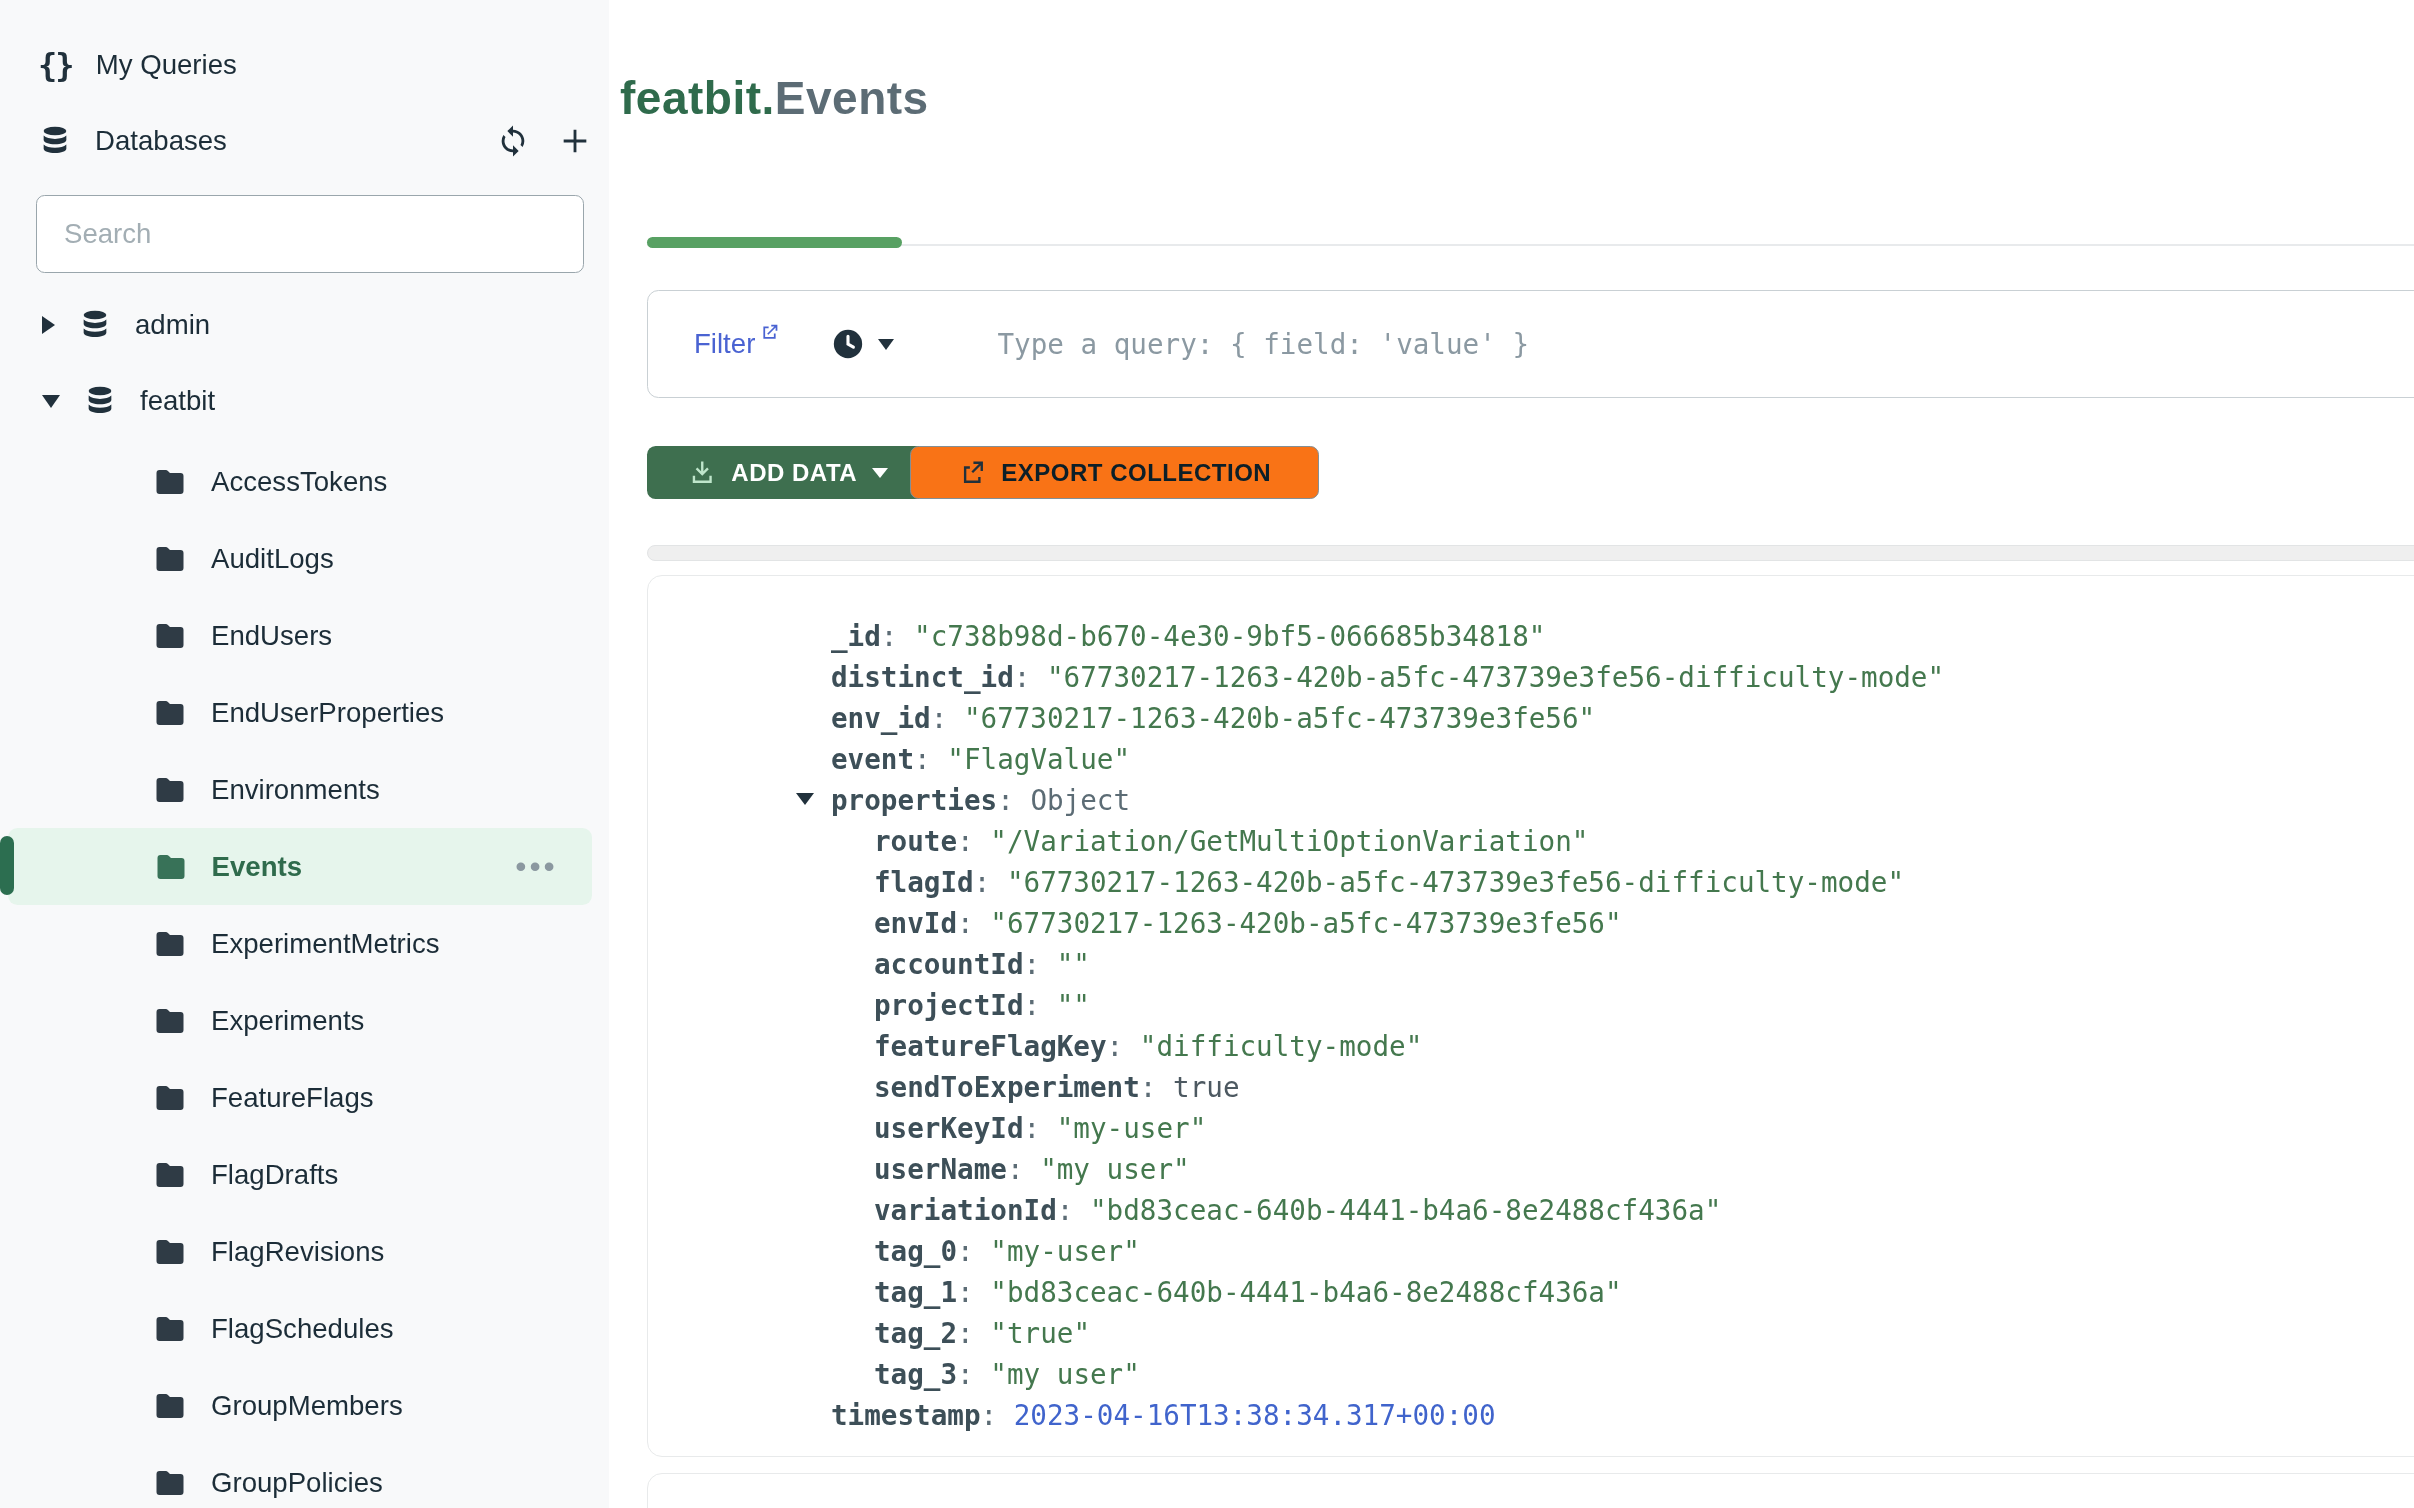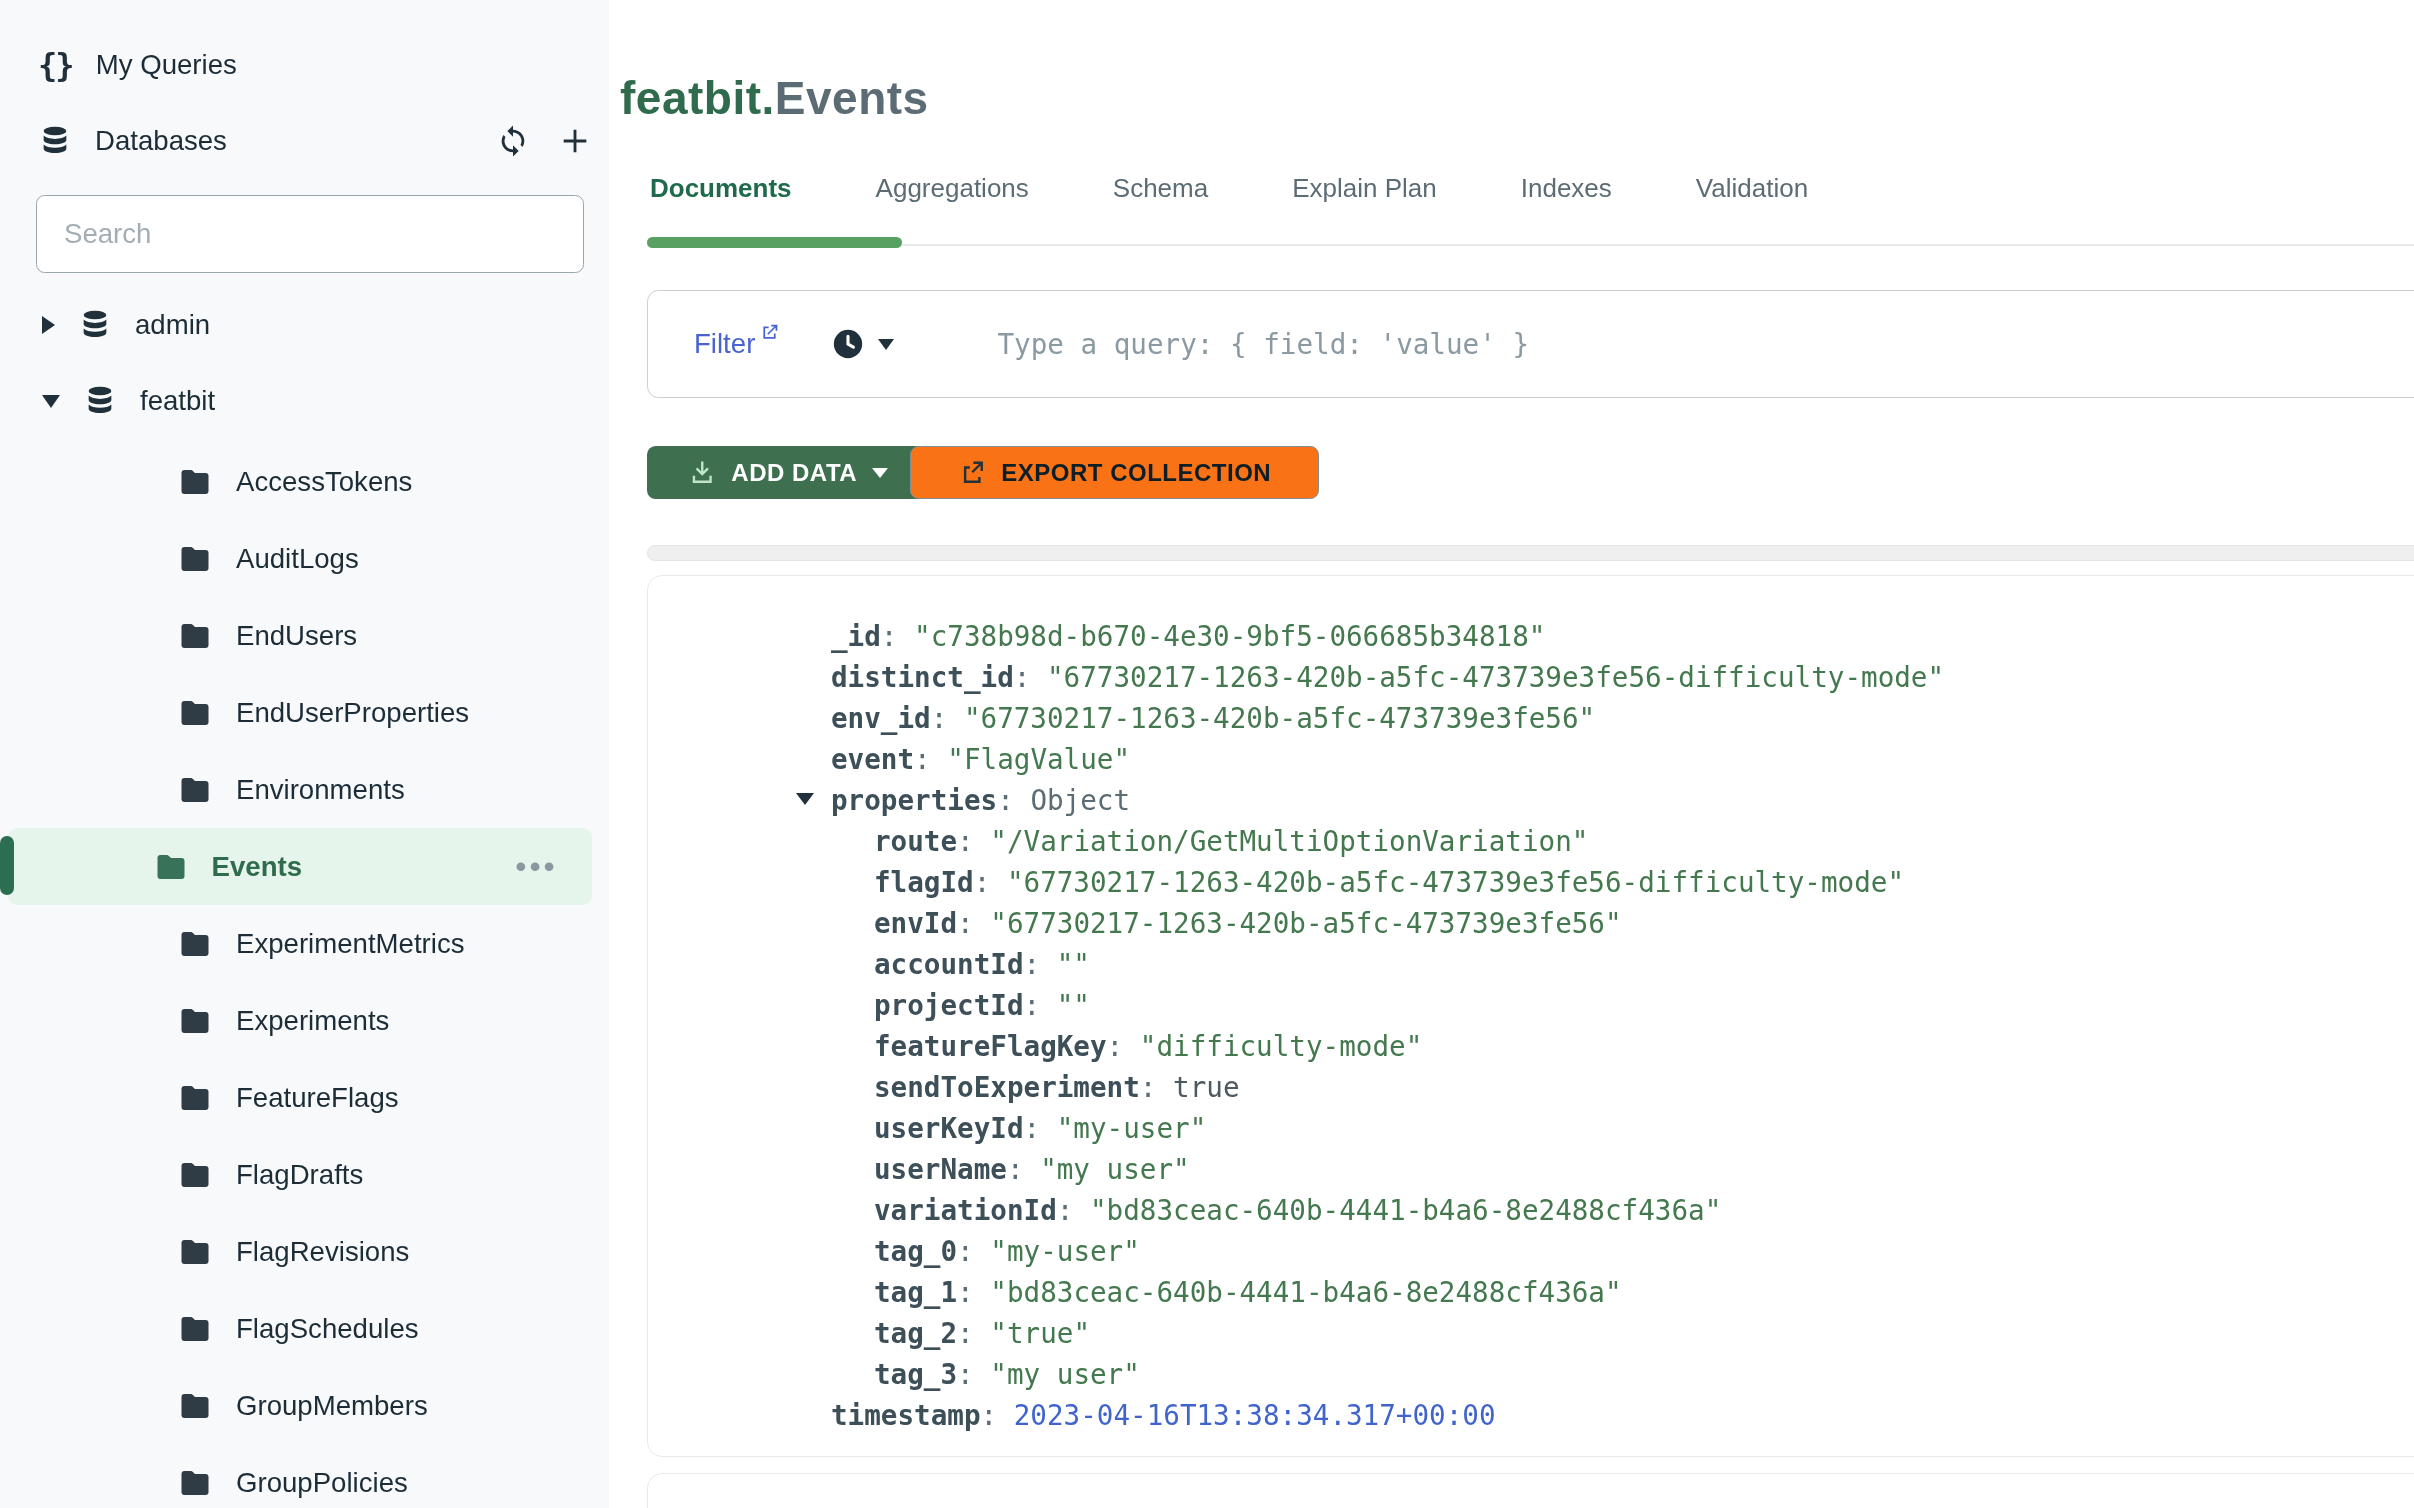--- a/index.html
+++ b/index.html
@@ -20,21 +20,21 @@
   .search-wrap { position:absolute; left:36px; top:195px; width:548px; height:78px; }
   .search-wrap input { width:100%; height:100%; box-sizing:border-box; border:1.9px solid #9aa6ac; border-radius:8.6px;
                        background:#fff; font-family:"Liberation Sans", sans-serif; font-size:27.6px; color:#1c2d38; padding:0 27px; outline:none; }
   .search-wrap input::placeholder { color:#a3aeb4; }
   .row-db { left:42px; height:76px; width:533px; gap:23px; }
   .row-db.admin   { top:287px; }
   .row-db.featbit { top:363px; }
   .tri-right { width:0; height:0; border-top:9.5px solid transparent; border-bottom:9.5px solid transparent; border-left:13.3px solid #21313c; }
   .tri-down  { width:0; height:0; border-left:9.5px solid transparent; border-right:9.5px solid transparent; border-top:13.3px solid #21313c; }
   .collections { position:absolute; left:0; top:443px; width:609px; }
-  .crow { position:relative; height:77px; display:flex; align-items:center; gap:23px; padding-left:152px; font-size:27.6px; color:#1c2d38; box-sizing:border-box;margin-left:25px; }
+  .crow { position:relative; height:77px; display:flex; align-items:center; gap:23px; padding-left:152px; font-size:27.6px; color:#1c2d38; box-sizing:border-box; }
   .crow .folder { width:36px; height:36px; color:#2f3b45; flex:0 0 auto; }
   .crow.selected { background:var(--selected-bg); border-radius:9.5px; width:584px; margin-left:7.6px; padding-left:145px;
                    color:var(--brand-green); font-weight:bold; }
   .crow.selected .folder { color:#387258; }
   .crow .dots { margin-left:auto; margin-right:34px; color:#8b98a0; font-size:32px; letter-spacing:2.9px; font-weight:normal; }
   .active-bar { position:absolute; left:0; width:14.3px; height:59px; background:var(--active-bar); border-radius:7.6px; }
 
   
   .page-title { position:absolute; left:620px; top:40px; font-size:46px; font-weight:bold; letter-spacing:0.5px; }
   .t-green { color:var(--brand-green); }
@@ -262,28 +262,20 @@
           <span>GroupPolicies</span>
         </div>
       </div>
     <div class="active-bar" id="active-bar" style="top: 836px;"></div>
   </aside>
 
   <h1 class="page-title">
     <span class="t-green">featbit</span><span class="t-green">.</span><span class="t-gray">Events</span>
   </h1>
 
-  <nav class="tabs" id="tabs">
-      <span class="tab active">Documents</span>
-      <span class="tab">Aggregations</span>
-      <span class="tab">Schema</span>
-      <span class="tab">Explain Plan</span>
-      <span class="tab">Indexes</span>
-      <span class="tab">Validation</span>
-    </nav>
   <div class="tab-line"></div>
   <div class="tab-underline"></div>
 
   <div class="filter-box">
     <span class="filter-label">
       <span>Filter</span>
       <span class="svgi ext-icon">
         <svg viewBox="0 0 24 24" width="21" height="21" fill="currentColor">
           <path d="M14 3h7v7h-2V6.4l-8.3 8.3-1.4-1.4L17.6 5H14zM5 5h6v2H7v10h10v-4h2v6H5z"></path>
         </svg>

